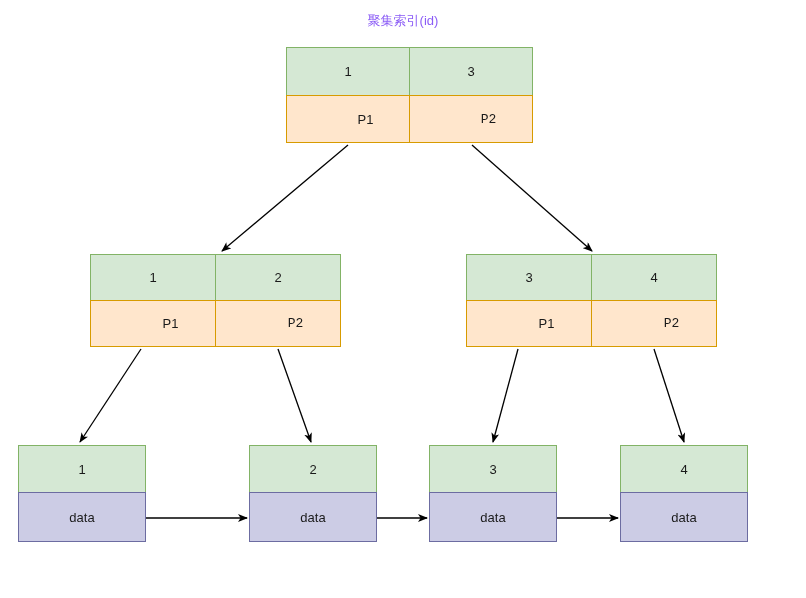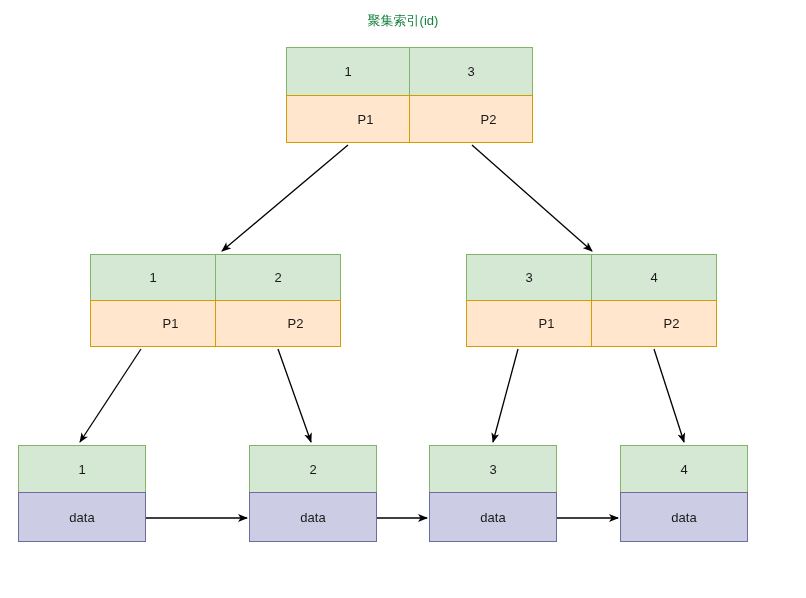--- a/index.html
+++ b/index.html
@@ -23,21 +23,21 @@
   }
 
   
   .diagram-title {
     position: absolute;
     left: 0;
     top: 12px;
     width: 806px;
     text-align: center;
     font-size: 13px;
-    color: #15803d;
+    color: #8b5cf6;
     line-height: 18px;
     white-space: nowrap;
   }
 
   
   #arrow-layer {
     position: absolute;
     left: 0;
     top: 0;
     width: 806px;
@@ -80,20 +80,21 @@
 
   
   .row-ptr .cell {
     background: #ffe6cc;
     border: 1px solid #d79b00;
     padding-left: 35px;
   }
   .row-ptr .cell + .cell {
     border-left: 1px solid #d79b00;
     margin-left: -1px;
+    font-family: Liberation Mono, monospace;
   }
 
   
   .row-data .cell {
     background: #ccccE5;
     border: 1px solid #6c6ca1;
   }
 
   
   .row-ptr { margin-top: -1px; }

